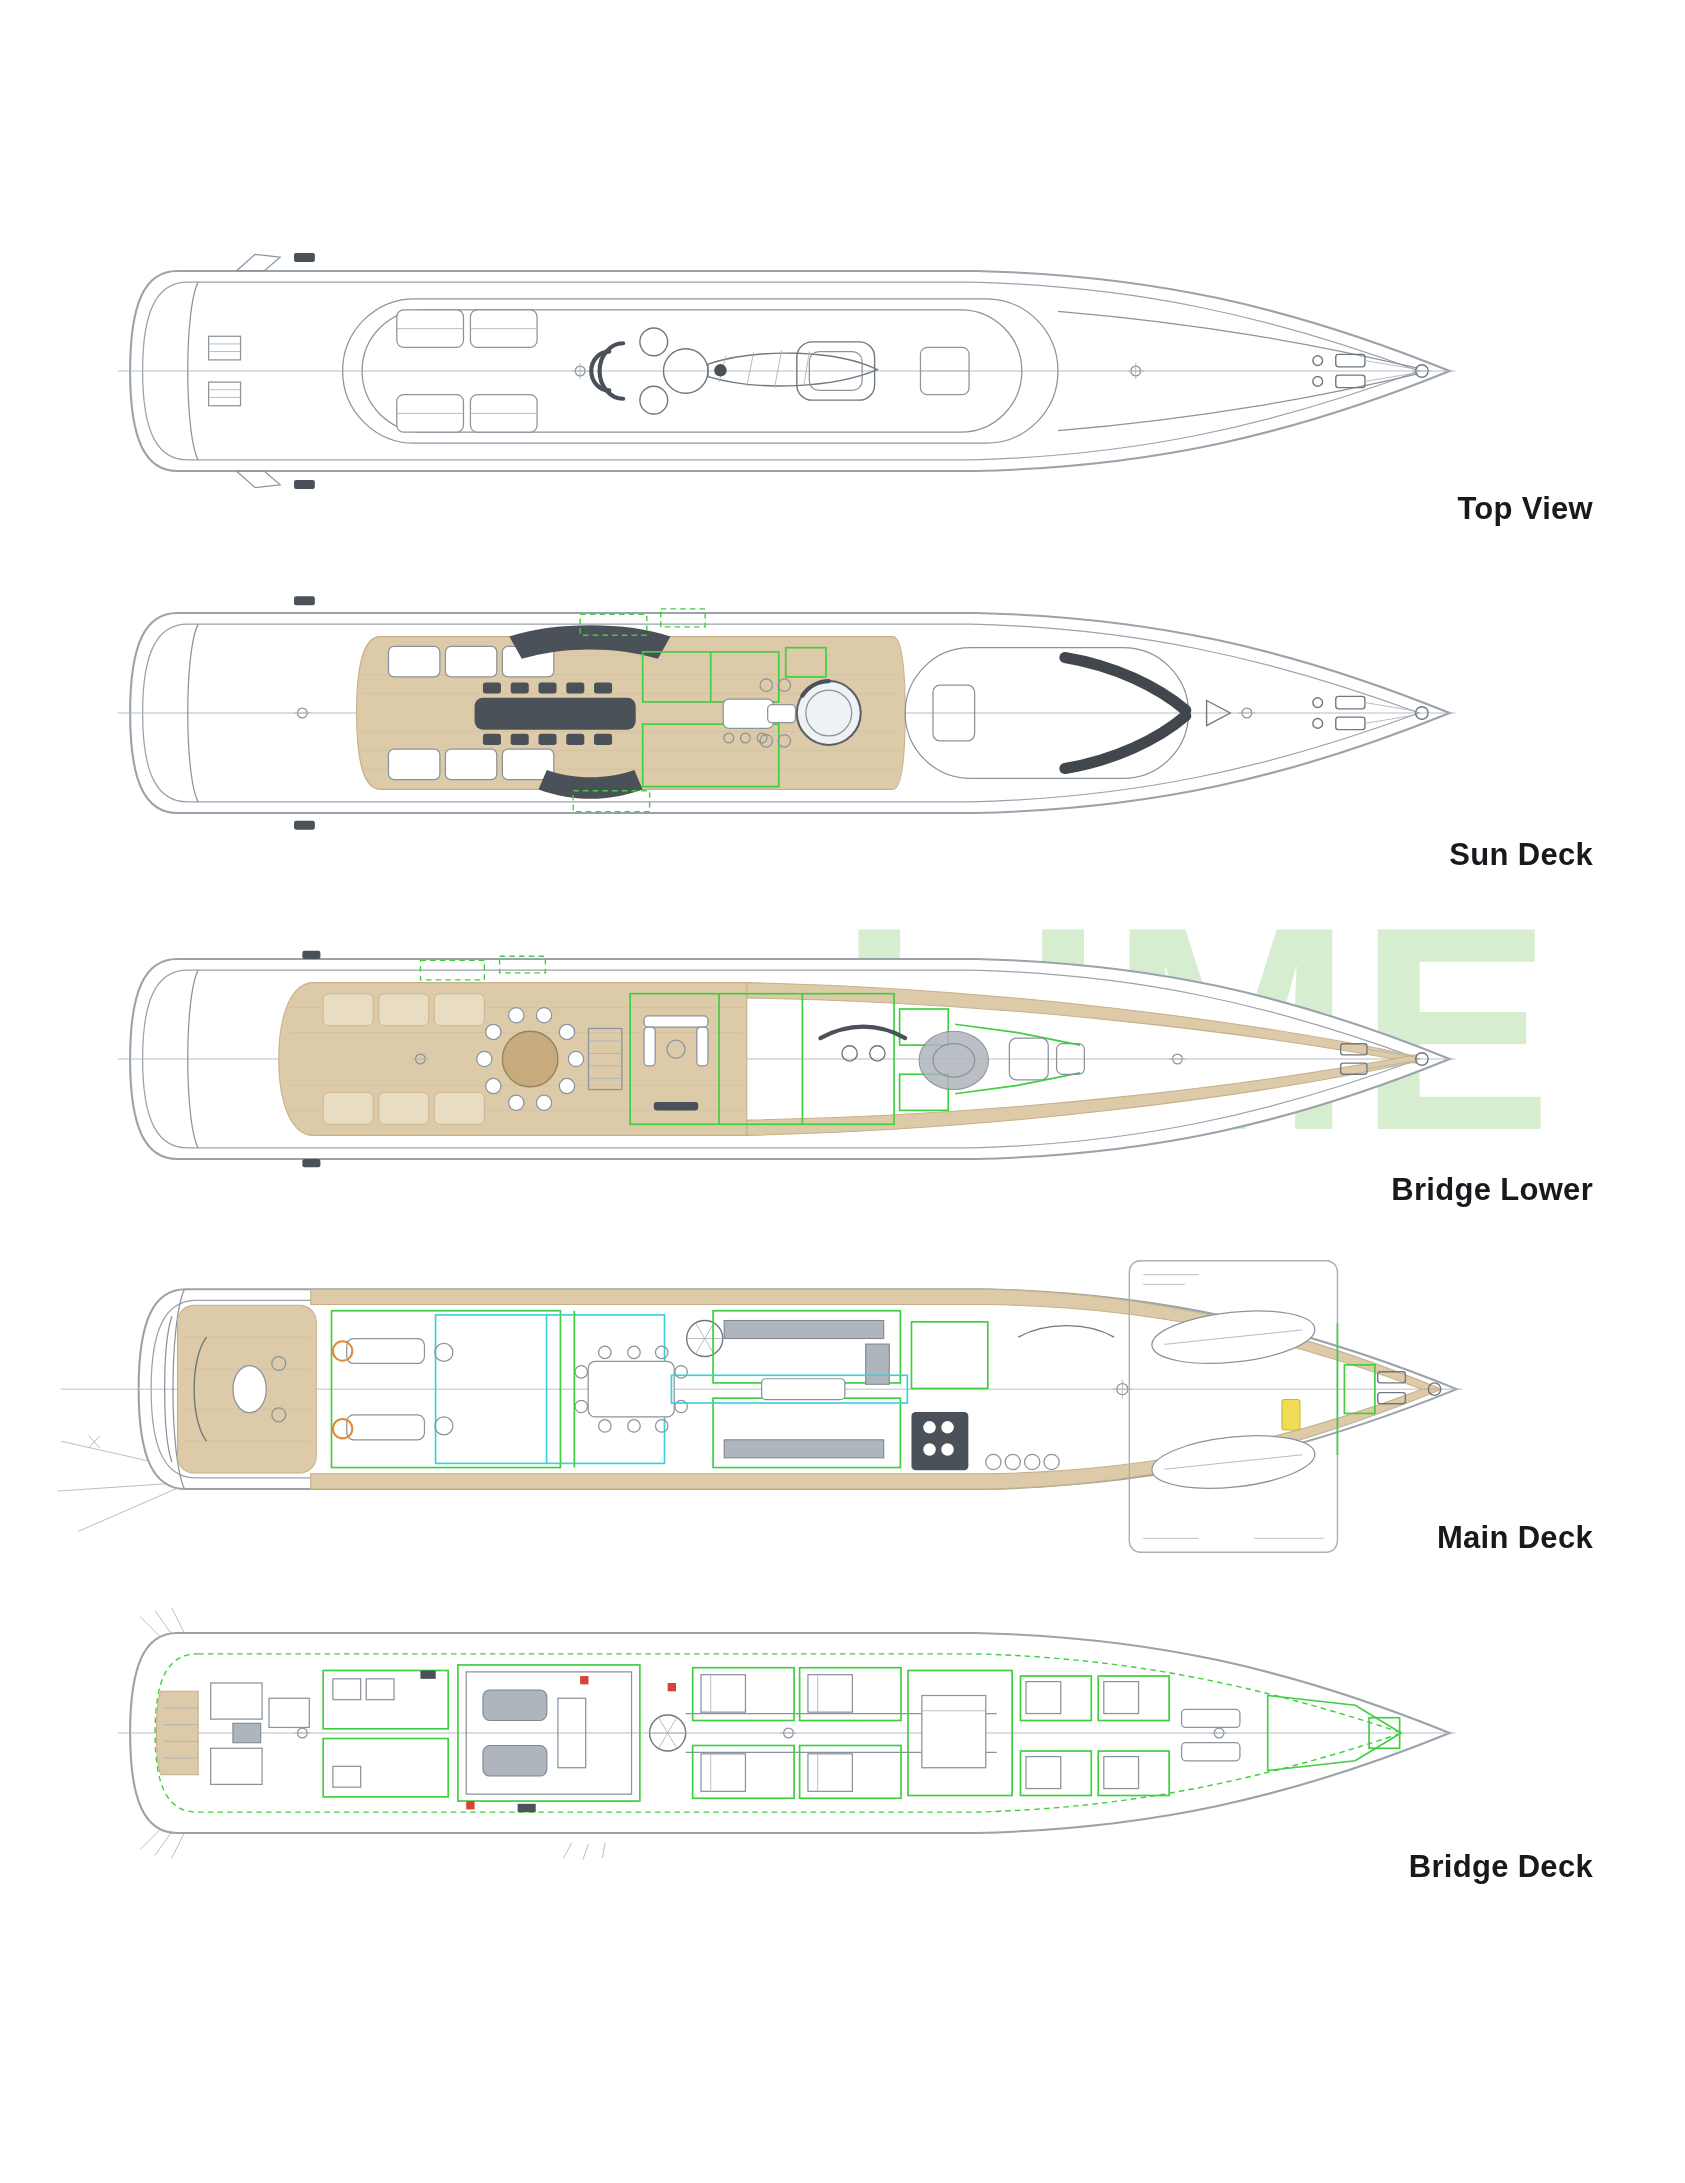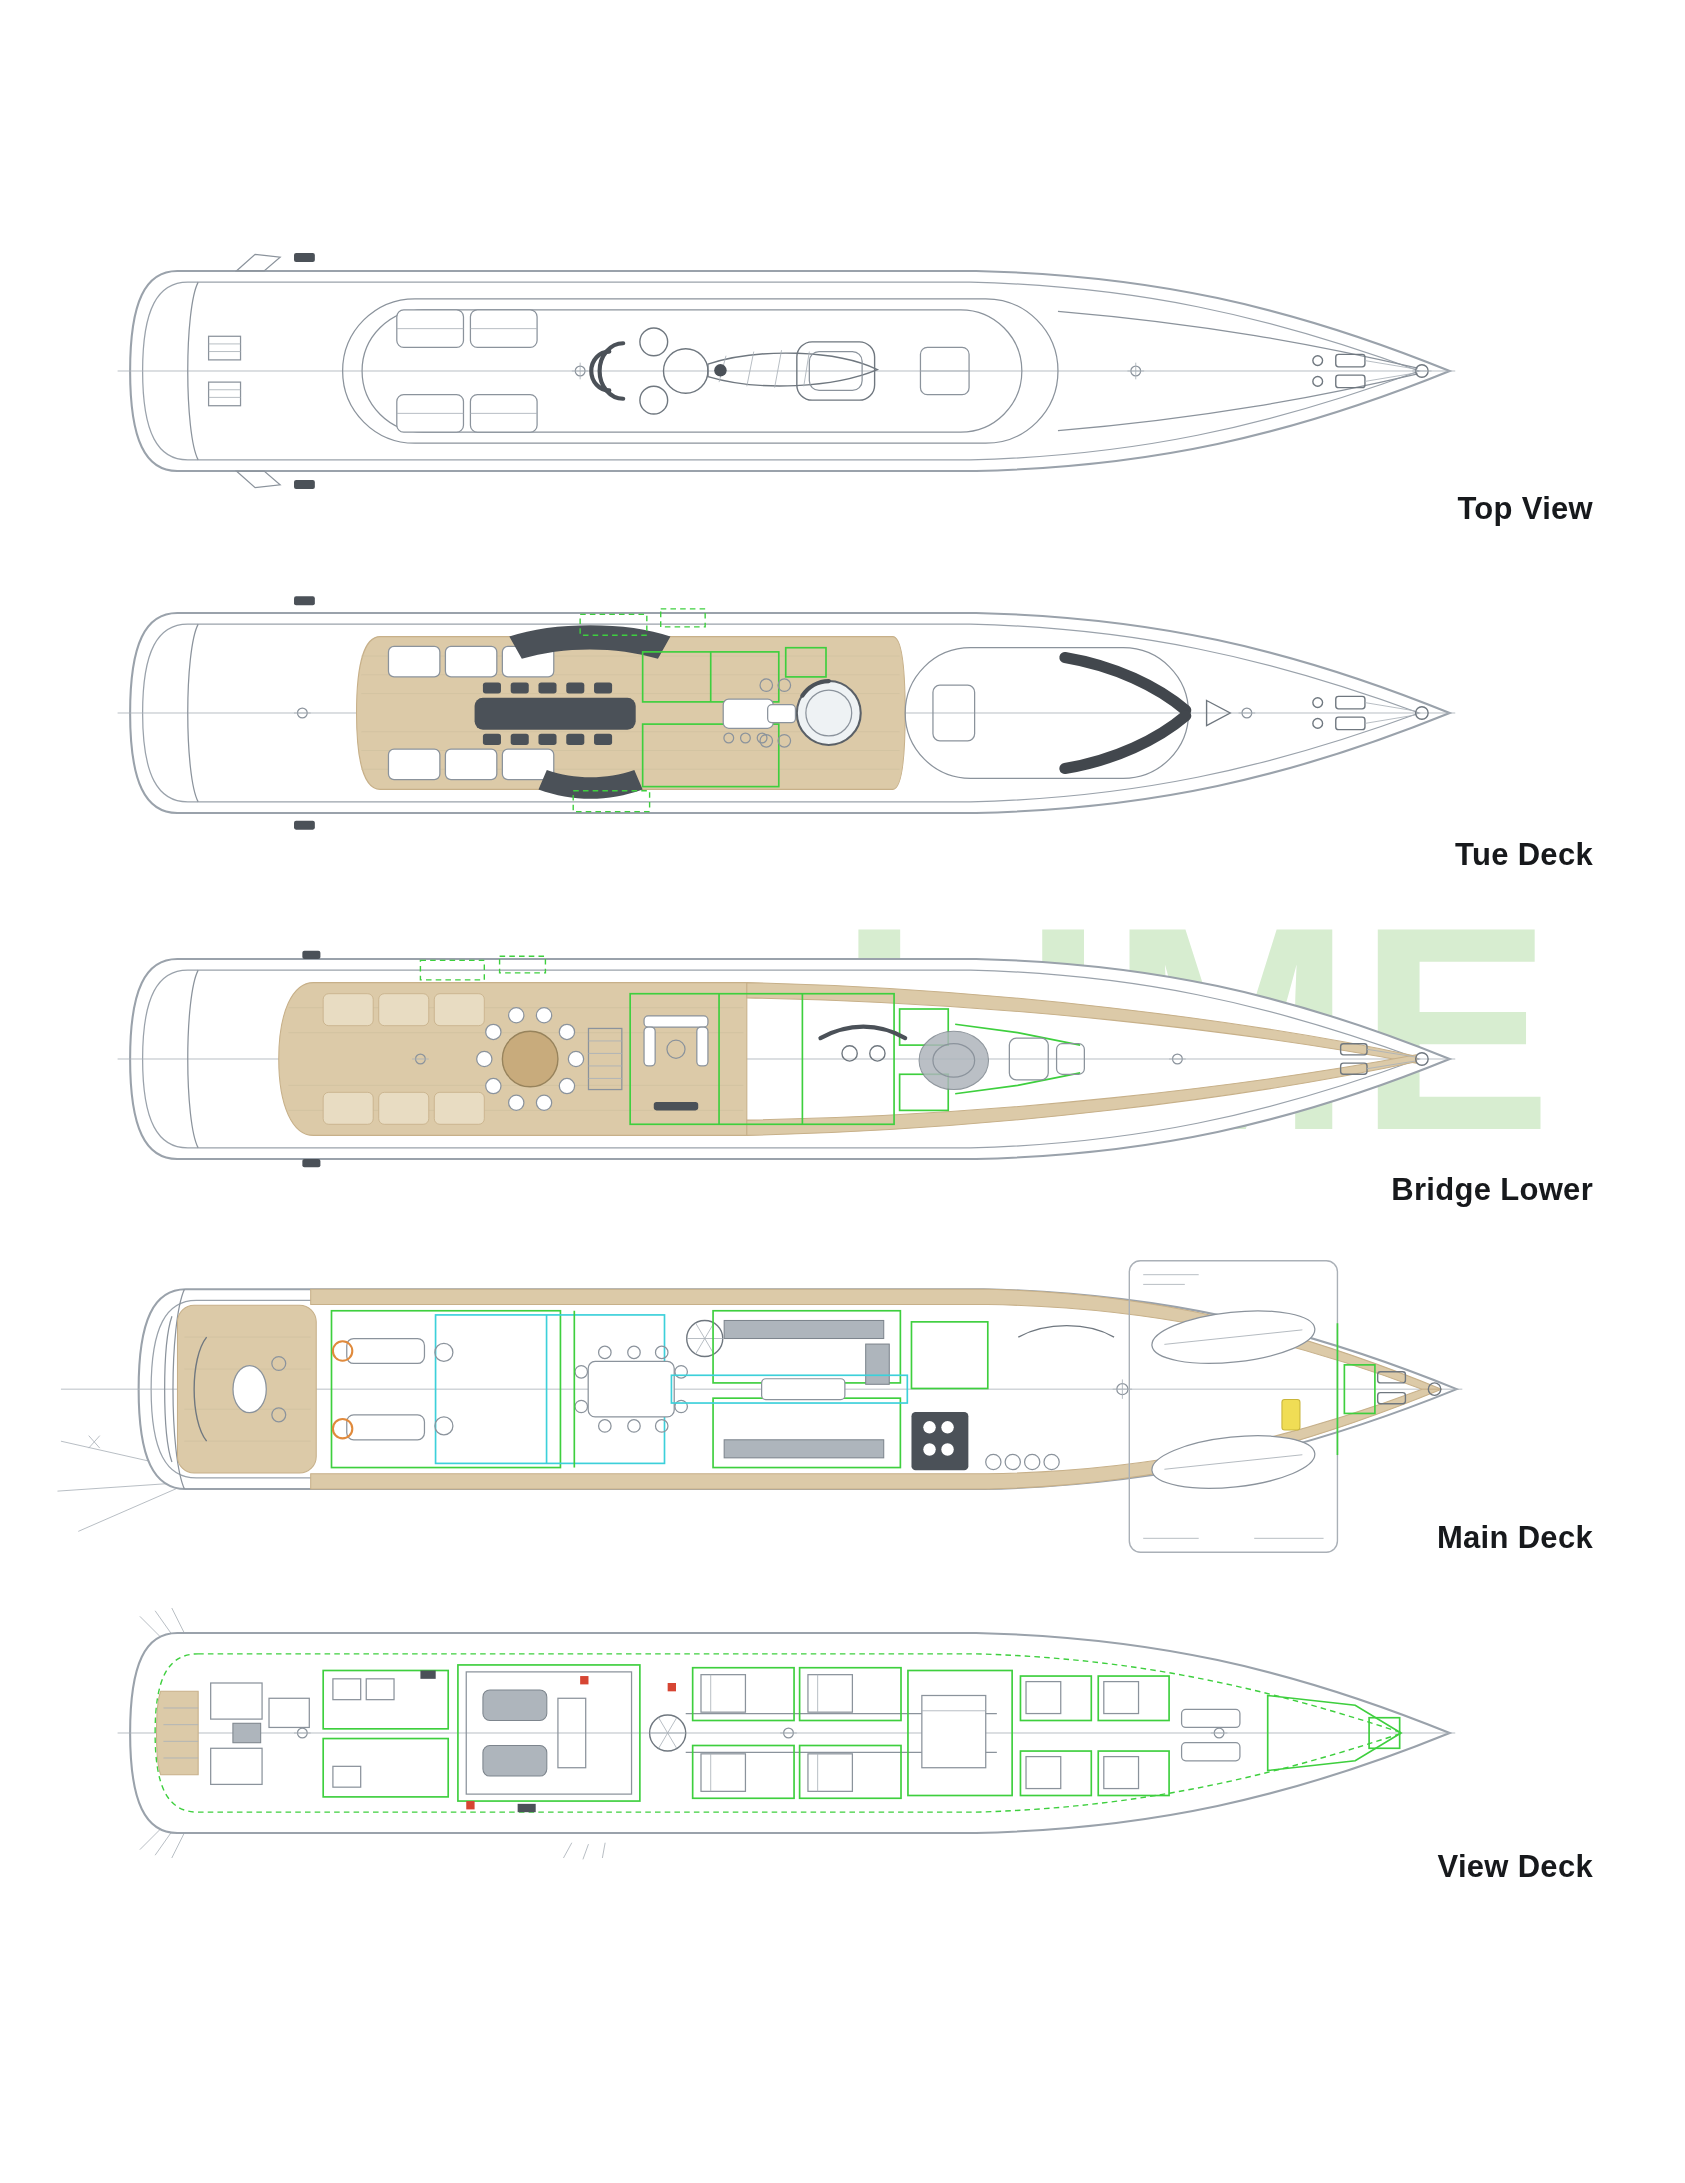--- a/index.html
+++ b/index.html
@@ -208,21 +208,21 @@
         <line class="thin" x1="1830" y1="205" x2="1902" y2="193"></line>
       <circle class="ln2" cx="1912" cy="190" r="9"></circle>
     </g>
     <g>
       <circle class="ln" cx="300" cy="190" r="7"></circle>
         <line class="thin" x1="288" y1="190" x2="312" y2="190"></line>
       <circle class="ln" cx="1660" cy="190" r="7"></circle>
         <line class="thin" x1="1648" y1="190" x2="1672" y2="190"></line>
     </g>
   </svg>
-  <div class="deck-label lbl-sun">Tue Deck</div>
+  <div class="deck-label lbl-sun">Sun Deck</div>
 
   <svg class="plan plan-bridge" viewBox="0 0 2000 380" role="img" aria-label="Bridge Deck">
     <g>
       <path class="hull" d="M120 46 L1270 46 C1520 52 1720 96 1952 190 C1720 284 1520 328 1270 334 L120 334 C74 334 52 290 52 190 C52 90 74 46 120 46 Z"></path>
       <path class="iln" d="M135 62 L1262 62 C1495 68 1685 108 1908 190 C1685 272 1495 312 1262 318 L135 318 C92 318 70 280 70 190 C70 100 92 62 135 62 Z"></path>
       <line class="thin" x1="34" y1="190" x2="1960" y2="190"></line>
       <path class="ln" d="M150 62 C130 100 130 280 150 318"></path>
       <rect class="dk" x="300" y="34" width="26" height="12" rx="3"></rect>
       <rect class="dk" x="300" y="334" width="26" height="12" rx="3"></rect>
     </g>
@@ -520,16 +520,16 @@
     </g>
     <g>
       <circle class="ln" cx="300" cy="190" r="7"></circle>
         <line class="thin" x1="288" y1="190" x2="312" y2="190"></line>
       <circle class="ln" cx="1000" cy="190" r="7"></circle>
         <line class="thin" x1="988" y1="190" x2="1012" y2="190"></line>
       <circle class="ln" cx="1620" cy="190" r="7"></circle>
         <line class="thin" x1="1608" y1="190" x2="1632" y2="190"></line>
     </g>
   </svg>
-  <div class="deck-label lbl-lower">View Deck</div>
+  <div class="deck-label lbl-lower">Bridge Deck</div>
 
 </div>
 
 
 </body></html>

